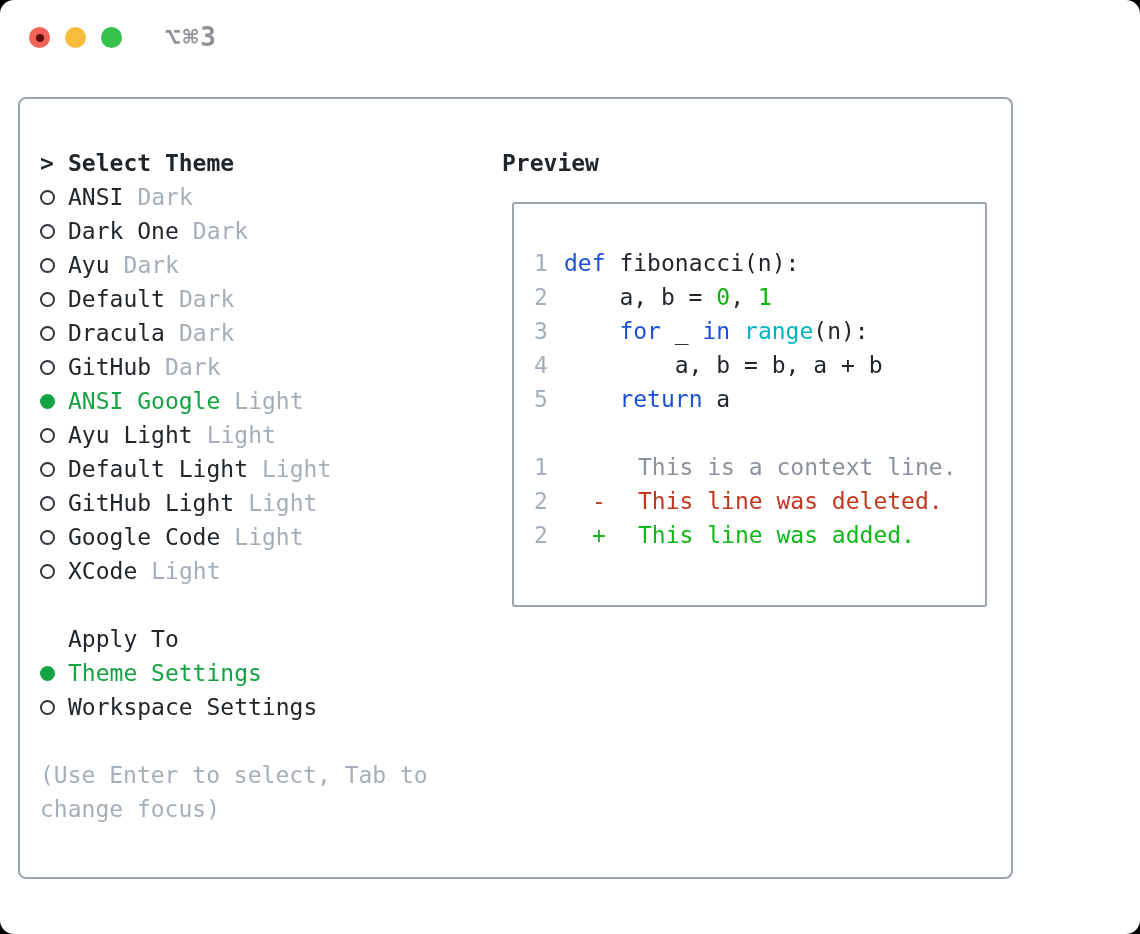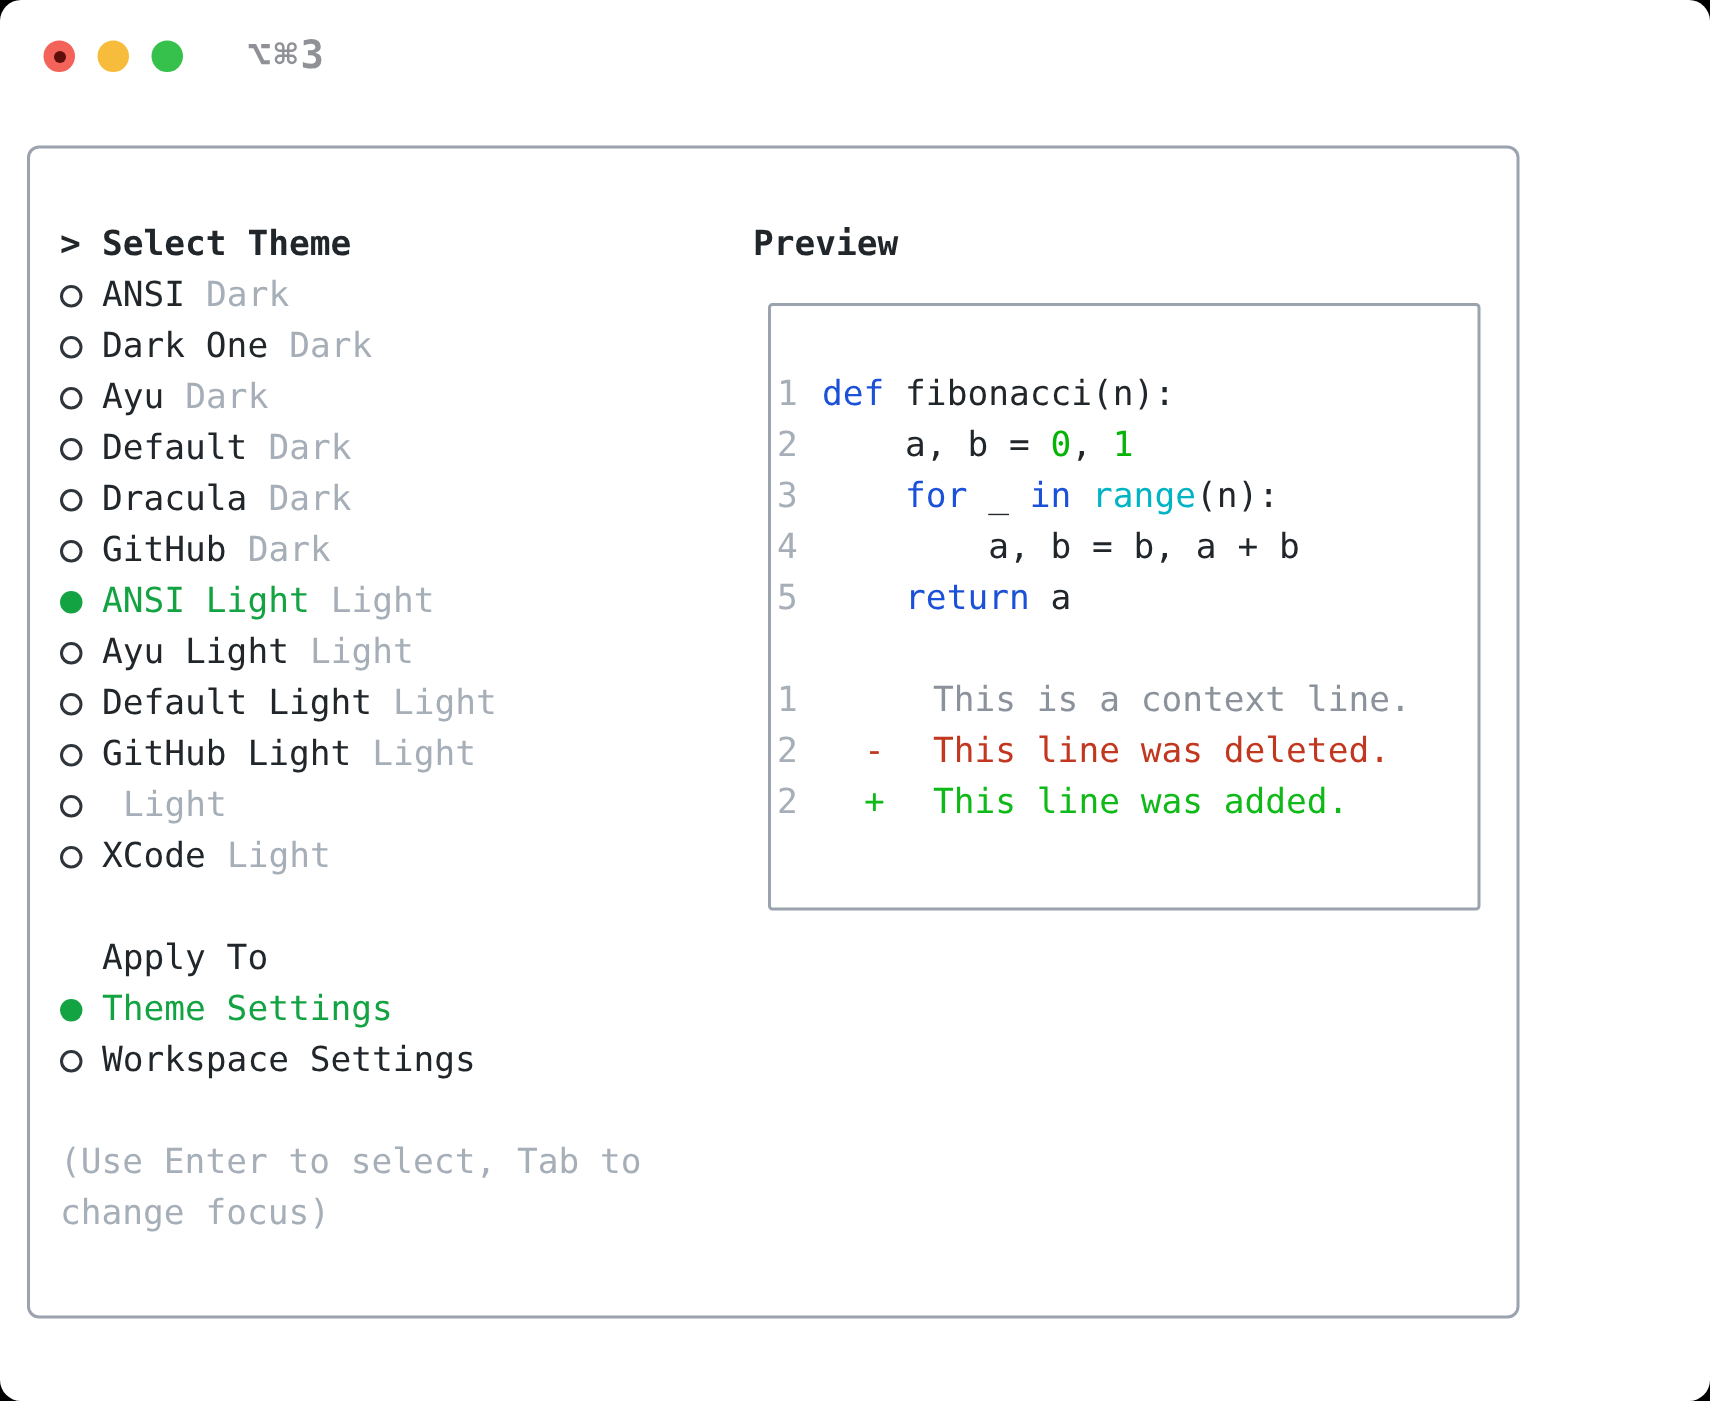--- a/index.html
+++ b/index.html
@@ -70,21 +70,21 @@
   
   .preview-title {
     position:absolute; left:482px; top:47px;
     font-size:23px; line-height:34px; font-weight:700; color:var(--text,#21262b);
   }
   .preview-box {
     position:absolute; left:492px; top:103px; width:475px; height:405px;
     border:2px solid var(--border-gray,#9aa3ae); border-radius:3px; background:#fff;
     overflow:hidden;
   }
-  .code-area { padding:42px 0 0 4px; }
+  .code-area { padding:42px 0 0 20px; }
   .code-line { height:34px; line-height:34px; font-size:23px; white-space:pre; }
   .ln { display:inline-block; width:30px; color:var(--muted-gray,#a6aeb8); }
 
   .tok-plain { color:var(--text,#21262b); }
   .tok-kw    { color:var(--code-blue,#1b50d8); }
   .tok-num   { color:var(--code-green,#06b406); }
   .tok-fn    { color:var(--code-cyan,#00b4c4); }
 
   .dsign { display:inline-block; width:14px; margin-left:28px; }
   .dtext { margin-left:32px; }
@@ -114,25 +114,25 @@
       <div class="row">
         <span class="icon-col prompt-char">&gt;</span><span class="section-title">Select Theme</span>
       </div>
       <div>
           <div class="row"><span class="icon-col"><span class="radio"></span></span><span class="theme-name">ANSI</span><span class="badge">Dark</span></div>
           <div class="row"><span class="icon-col"><span class="radio"></span></span><span class="theme-name">Dark One</span><span class="badge">Dark</span></div>
           <div class="row"><span class="icon-col"><span class="radio"></span></span><span class="theme-name">Ayu</span><span class="badge">Dark</span></div>
           <div class="row"><span class="icon-col"><span class="radio"></span></span><span class="theme-name">Default</span><span class="badge">Dark</span></div>
           <div class="row"><span class="icon-col"><span class="radio"></span></span><span class="theme-name">Dracula</span><span class="badge">Dark</span></div>
           <div class="row"><span class="icon-col"><span class="radio"></span></span><span class="theme-name">GitHub</span><span class="badge">Dark</span></div>
-          <div class="row"><span class="icon-col"><span class="radio selected"></span></span><span class="theme-name selected">ANSI Light</span><span class="badge">Light</span></div>
+          <div class="row"><span class="icon-col"><span class="radio selected"></span></span><span class="theme-name selected">ANSI Google</span><span class="badge">Light</span></div>
           <div class="row"><span class="icon-col"><span class="radio"></span></span><span class="theme-name">Ayu Light</span><span class="badge">Light</span></div>
           <div class="row"><span class="icon-col"><span class="radio"></span></span><span class="theme-name">Default Light</span><span class="badge">Light</span></div>
           <div class="row"><span class="icon-col"><span class="radio"></span></span><span class="theme-name">GitHub Light</span><span class="badge">Light</span></div>
-          <div class="row"><span class="icon-col"><span class="radio"></span></span><span class="badge">Light</span></div>
+          <div class="row"><span class="icon-col"><span class="radio"></span></span><span class="theme-name">Google Code</span><span class="badge">Light</span></div>
           <div class="row"><span class="icon-col"><span class="radio"></span></span><span class="theme-name">XCode</span><span class="badge">Light</span></div>
         </div>
     </div>
 
     <div class="preview-title">Preview</div>
 
     <div class="preview-box">
       <div class="code-area">
           <div class="code-line"><span class="ln">1</span><span class="tok-kw">def</span><span class="tok-plain"> fibonacci(n):</span></div>
           <div class="code-line"><span class="ln">2</span><span class="tok-plain">    a, b = </span><span class="tok-num">0</span><span class="tok-plain">, </span><span class="tok-num">1</span></div>

